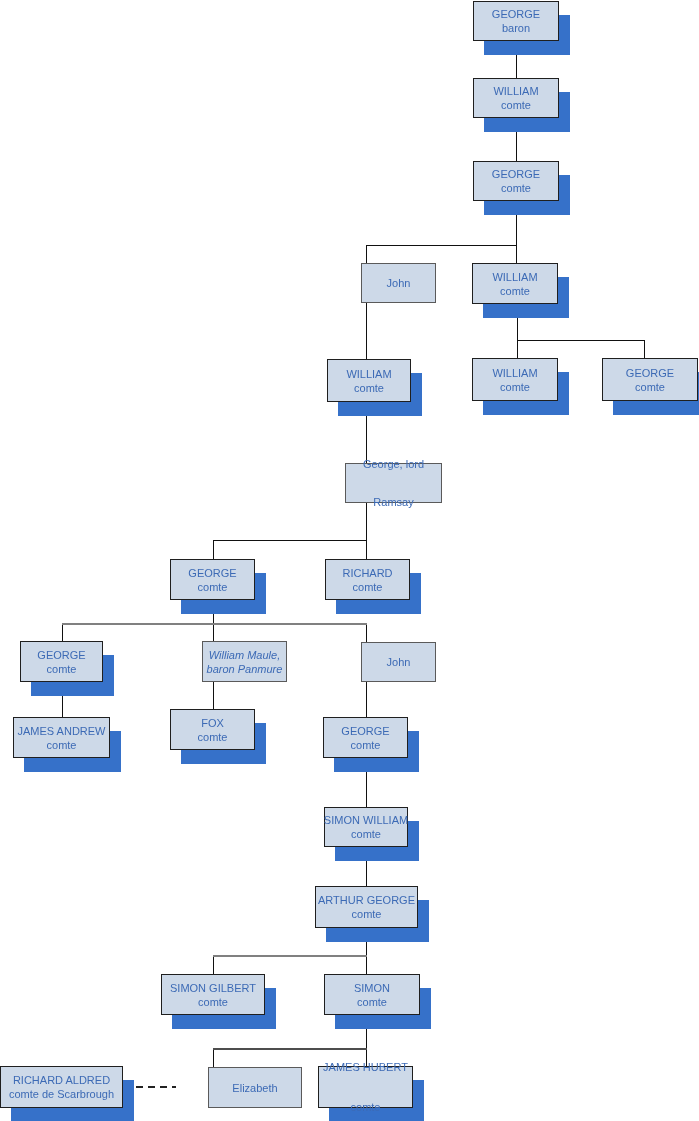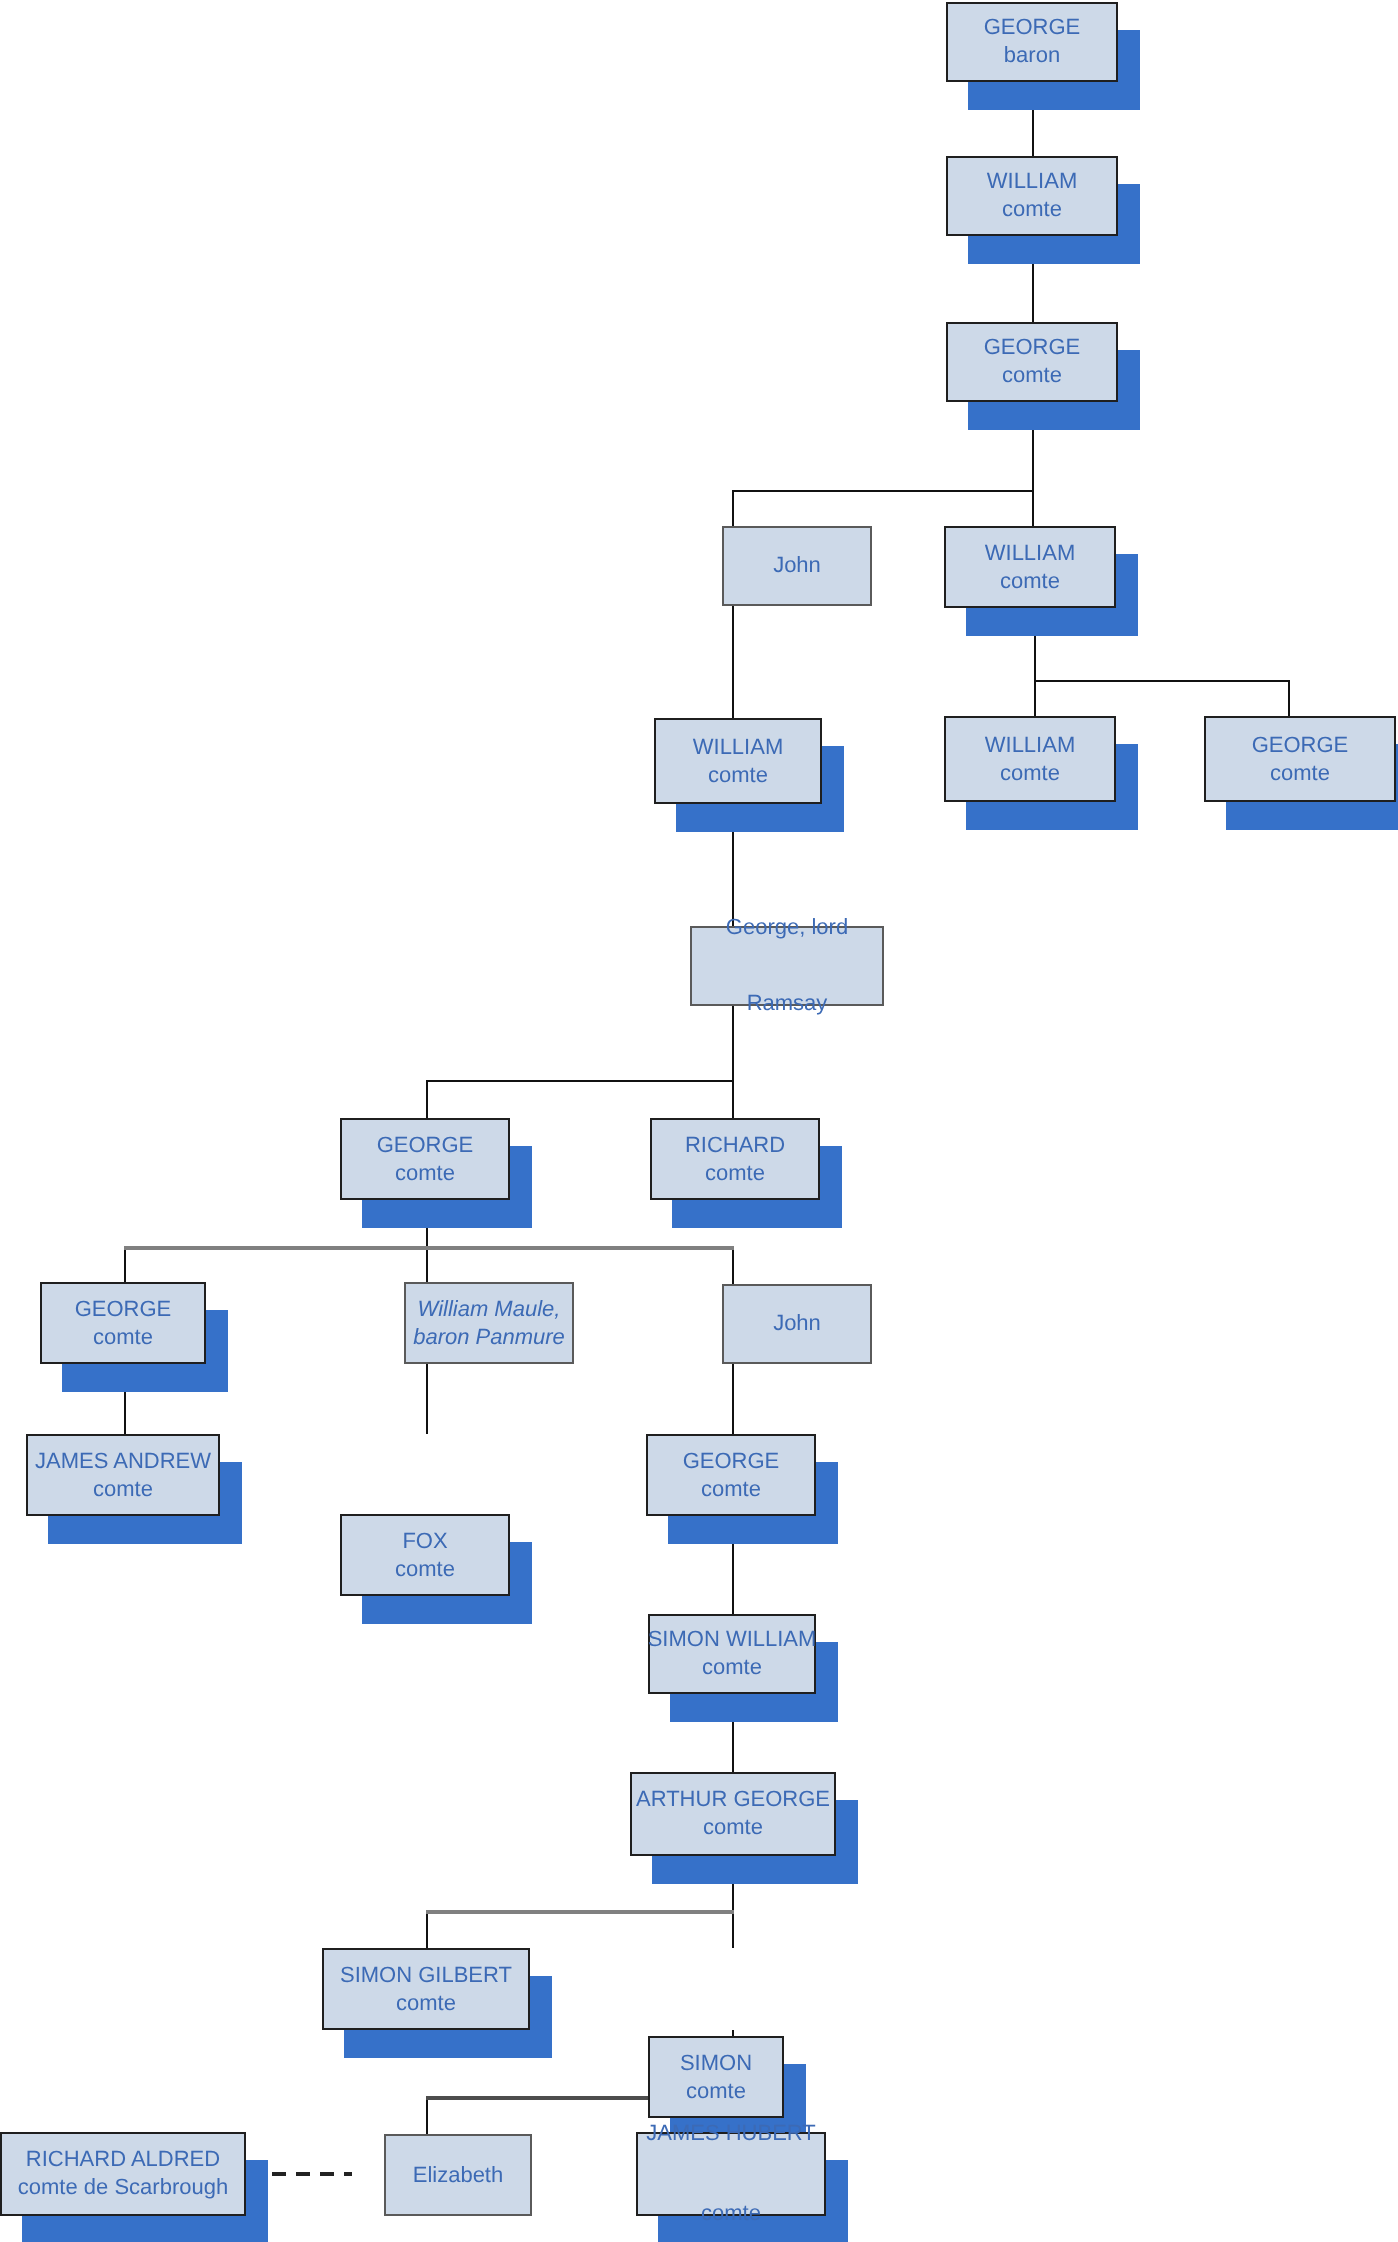--- a/index.html
+++ b/index.html
@@ -150,48 +150,48 @@
       <div class="node-line">William Maule,</div>
       <div class="node-line">baron Panmure</div>
     </div>
     <div class="node plain" style="left: 329px; top: 642px; width: 75px; height: 40px;">
       <div class="node-line">John</div>
     </div>
     <div class="node shadowed" style="left: 13px; top: 717px; width: 97px; height: 41px;">
       <div class="node-line">JAMES ANDREW</div>
       <div class="node-line">comte</div>
     </div>
-    <div class="node shadowed" style="left: 170px; top: 757px; width: 85px; height: 41px; justify-content: center;">
+    <div class="node shadowed" style="left: 170px; top: 709px; width: 85px; height: 41px; justify-content: center;">
       <div class="node-line">FOX</div>
       <div class="node-line">comte</div>
     </div>
     <div class="node shadowed" style="left: 323px; top: 717px; width: 85px; height: 41px;">
       <div class="node-line">GEORGE</div>
       <div class="node-line">comte</div>
     </div>
     <div class="node shadowed" style="left: 324px; top: 807px; width: 84px; height: 40px;">
       <div class="node-line">SIMON WILLIAM</div>
       <div class="node-line">comte</div>
     </div>
     <div class="node shadowed" style="left: 315px; top: 886px; width: 103px; height: 42px;">
       <div class="node-line">ARTHUR GEORGE</div>
       <div class="node-line">comte</div>
     </div>
     <div class="node shadowed" style="left: 161px; top: 974px; width: 104px; height: 41px;">
       <div class="node-line">SIMON GILBERT</div>
       <div class="node-line">comte</div>
     </div>
-    <div class="node shadowed" style="left: 324px; top: 974px; width: 68px; height: 41px; margin-top: 44px;">
+    <div class="node shadowed" style="left: 324px; top: 974px; width: 96px; height: 41px;">
       <div class="node-line">SIMON</div>
       <div class="node-line">comte</div>
     </div>
     <div class="node shadowed" style="left: 0px; top: 1066px; width: 123px; height: 42px;">
       <div class="node-line">RICHARD ALDRED</div>
       <div class="node-line">comte de Scarbrough</div>
     </div>
-    <div class="node plain" style="left: 160px; top: 1067px; width: 74px; height: 41px;">
+    <div class="node plain" style="left: 176px; top: 1067px; width: 94px; height: 41px;">
       <div class="node-line">Elizabeth</div>
     </div>
     <div class="node shadowed" style="left: 318px; top: 1066px; width: 95px; height: 42px; gap: 26px;">
       <div class="node-line">JAMES HUBERT</div>
       <div class="node-line">comte</div>
     </div>
   </div>
 
 </body></html>

